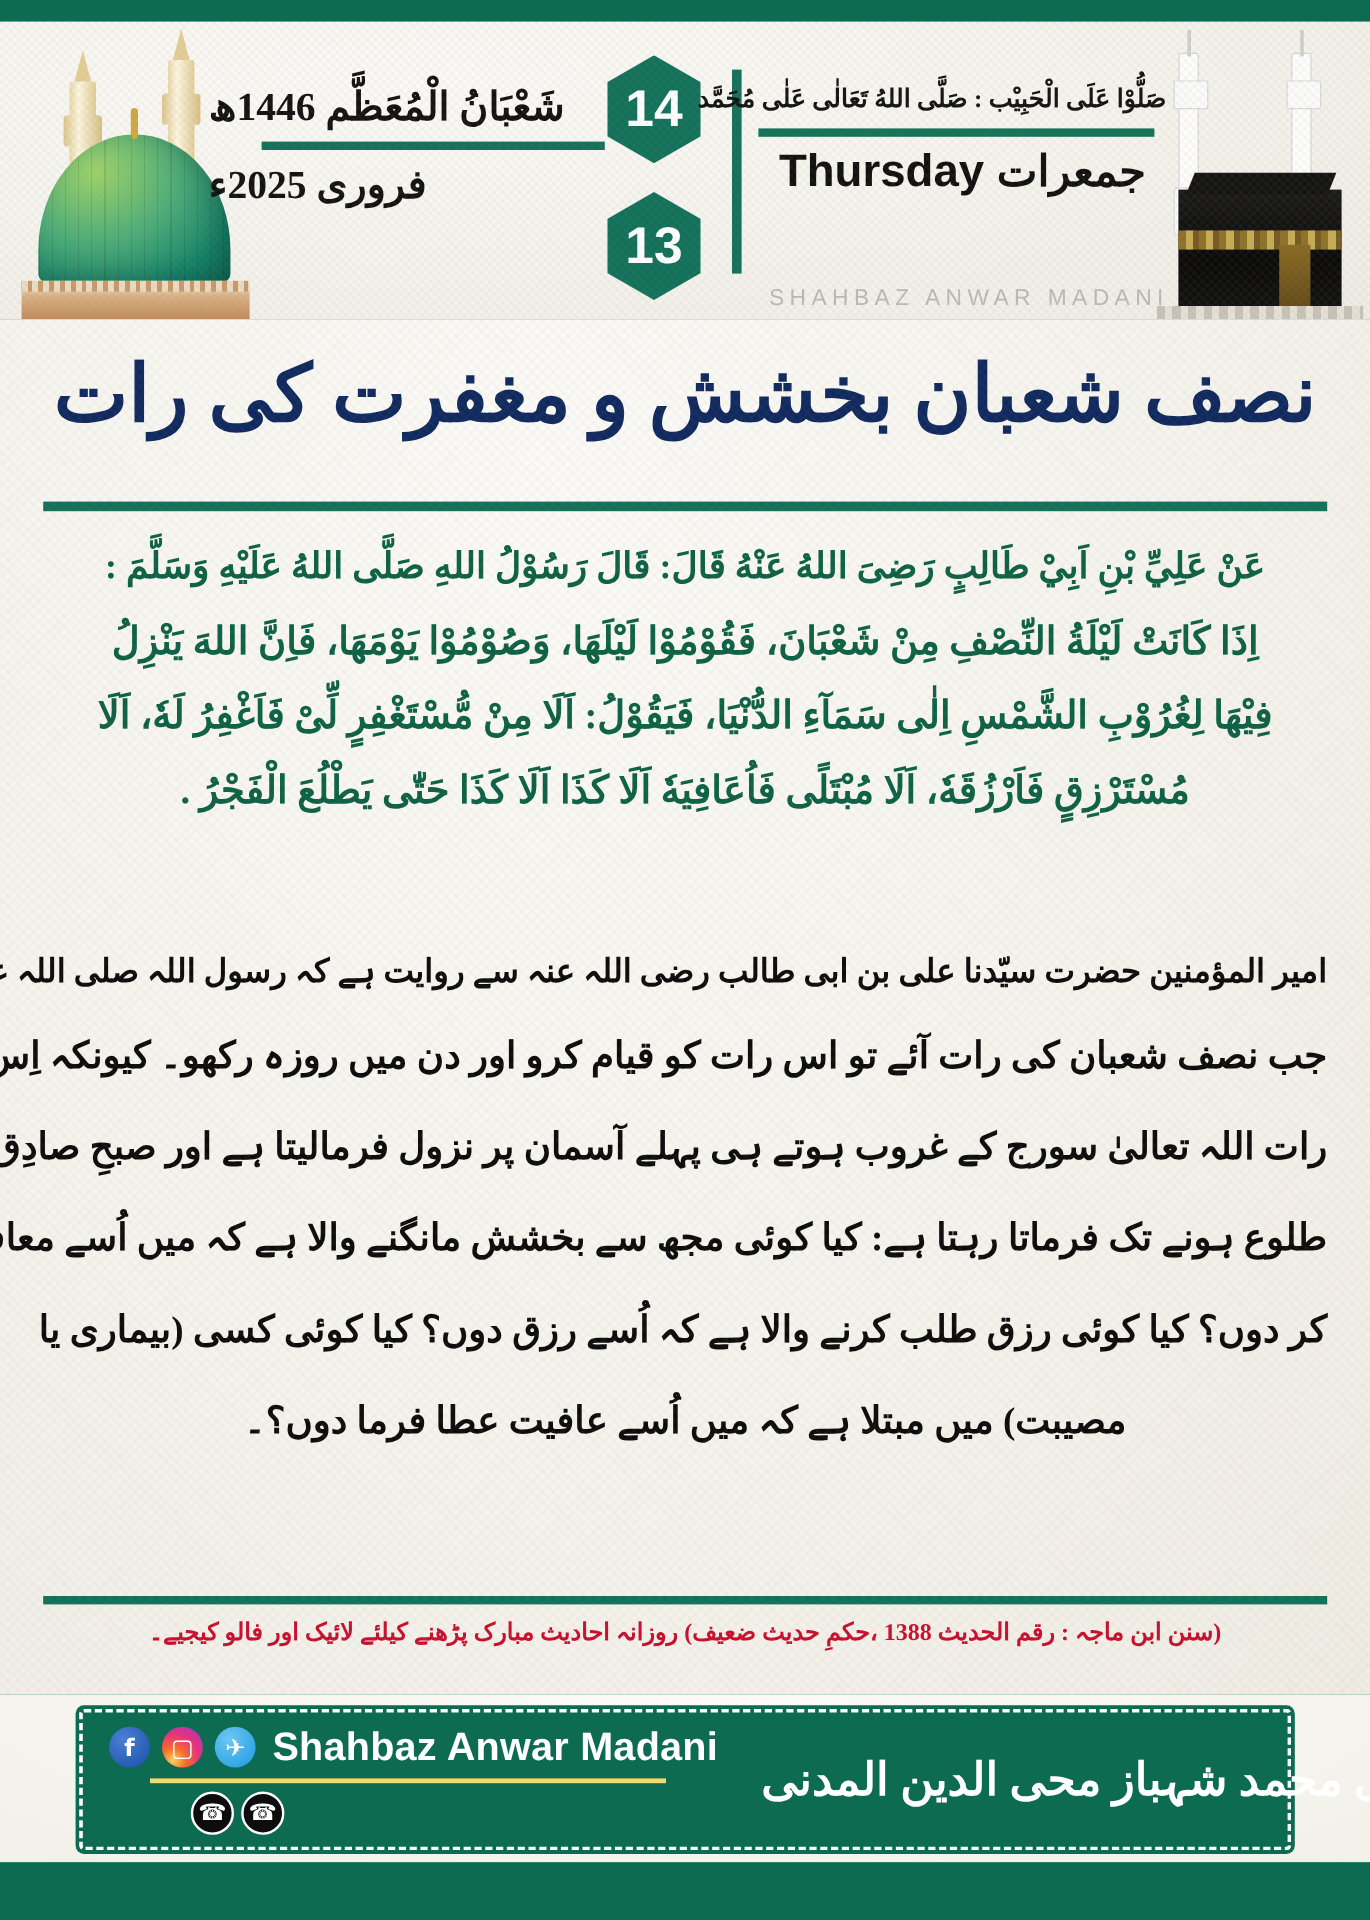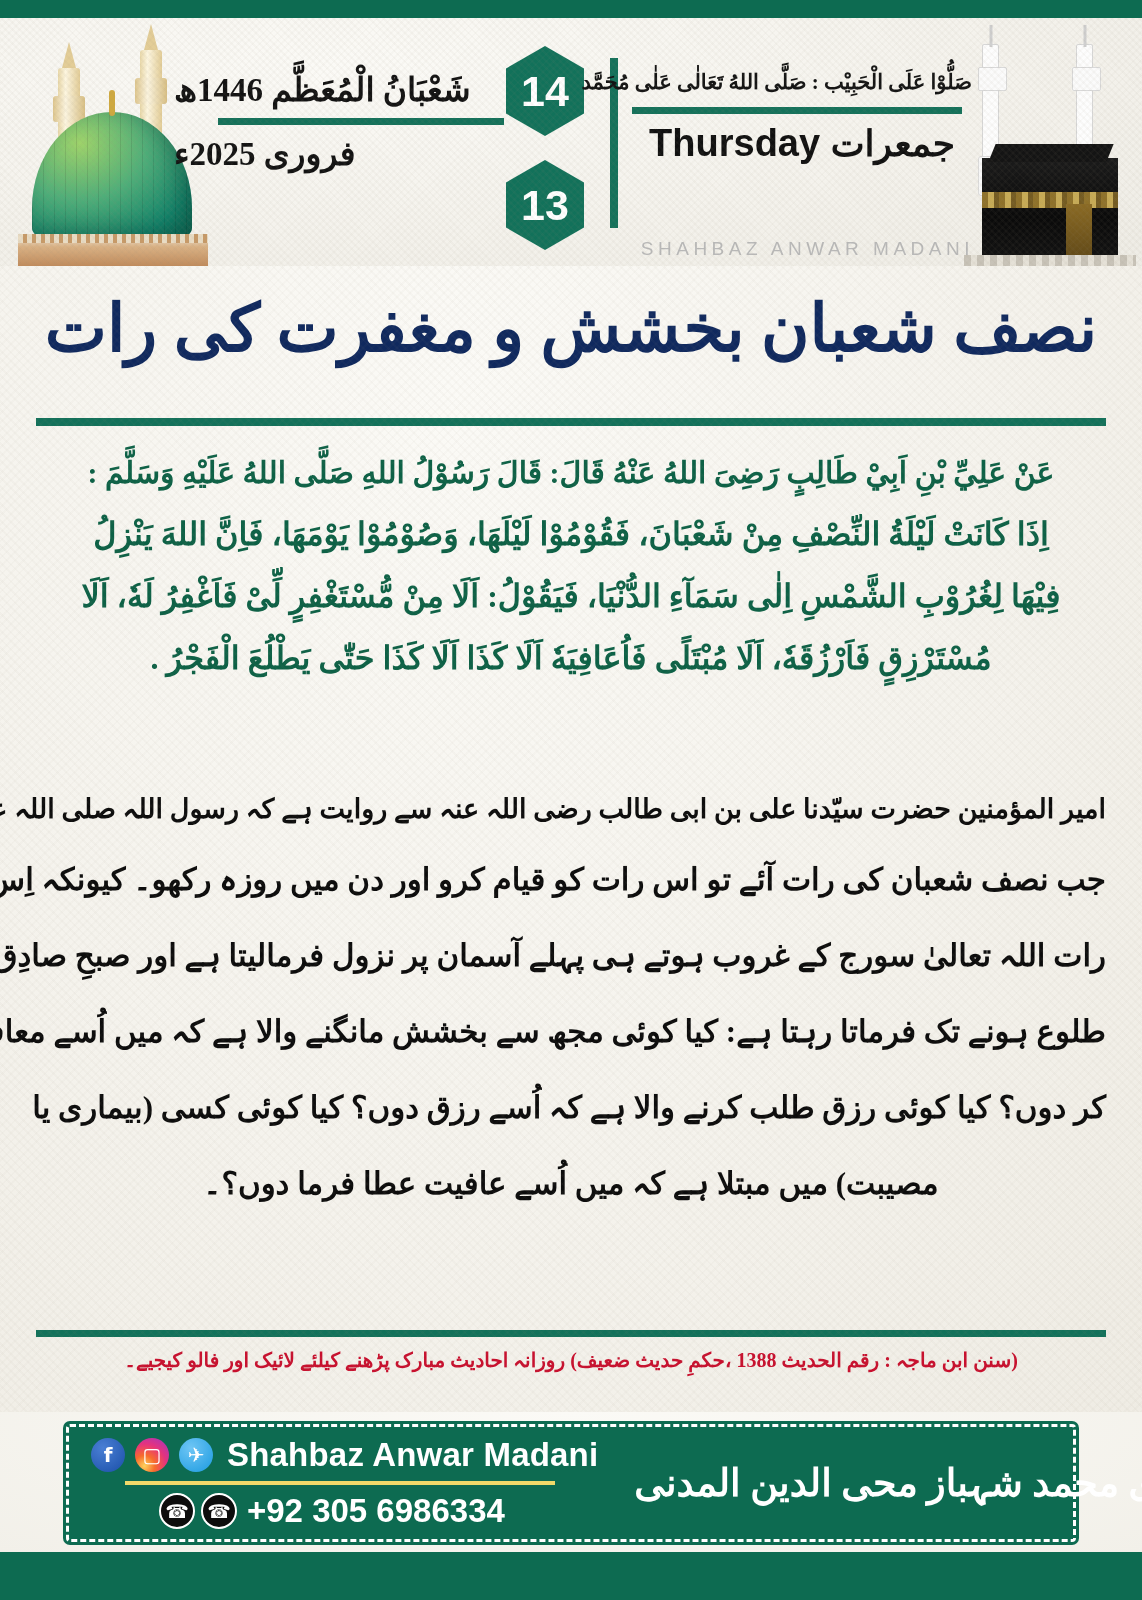--- a/index.html
+++ b/index.html
@@ -371,21 +371,20 @@
         <div class="f-row1">
           <span class="soc fb">f</span>
           <span class="soc ig">▢</span>
           <span class="soc tw">✈</span>
           <span class="f-name">Shahbaz Anwar Madani</span>
         </div>
         <div class="f-hr"></div>
         <div class="f-row2">
           <span class="pico">☎</span>
           <span class="pico">☎</span>
-          <span class="f-phone">+92 305 6986334</span>
         </div>
       </div>
 
       <div class="f-vrule"></div>
 
       <div class="f-right">قاری محمد شہباز محی الدین المدنی</div>
     </div>
   </div>
 
   <div class="footer-bar"></div>

